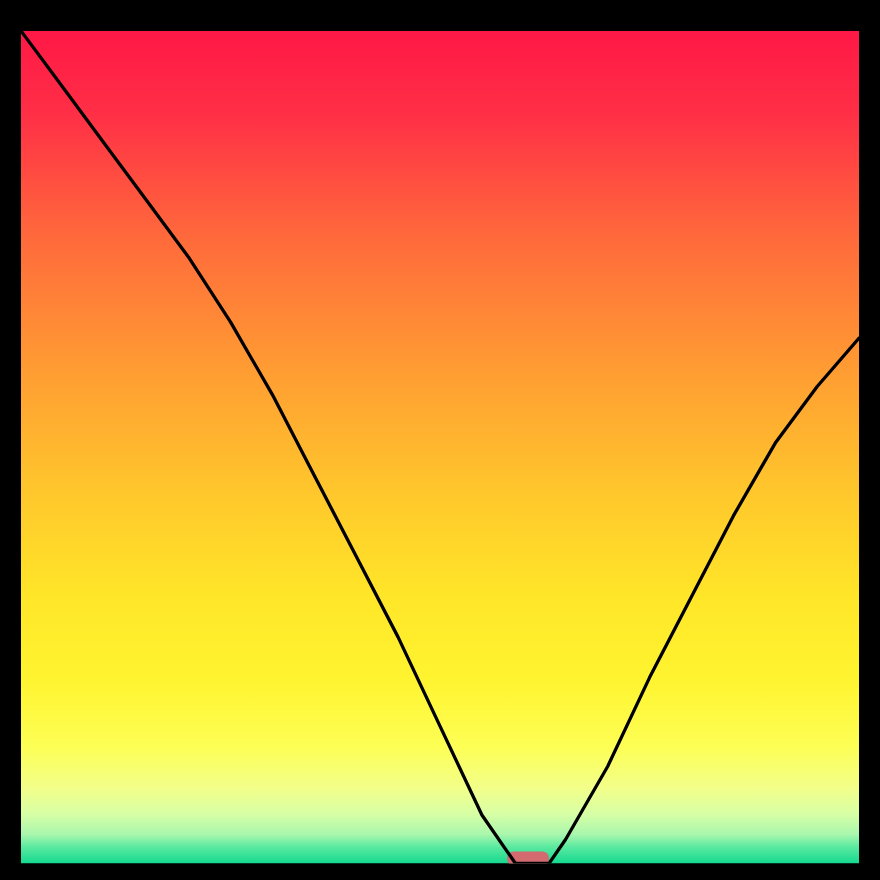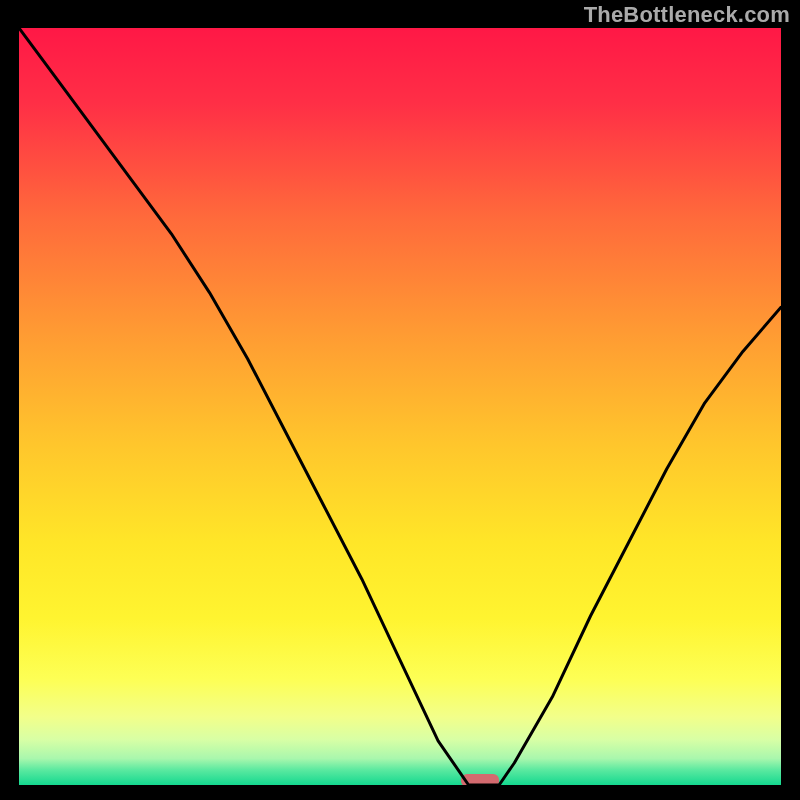--- a/index.html
+++ b/index.html
@@ -46,21 +46,20 @@
     stroke-width: 3;
     stroke-linecap: round;
     stroke-linejoin: round;
   }
 </style>
 </head>
 <body>
 
 <div class="frame">
 
-  <div class="watermark">TheBottleneck.com</div>
 
   <svg viewBox="0 0 762 757" preserveAspectRatio="none">
     <defs>
       <linearGradient id="bg-grad" x1="0" y1="0" x2="0" y2="1">
         <stop offset="0%" stop-color="#ff1846"></stop>
         <stop offset="10%" stop-color="#ff2f46"></stop>
         <stop offset="25%" stop-color="#ff6a3b"></stop>
         <stop offset="40%" stop-color="#ff9a33"></stop>
         <stop offset="55%" stop-color="#ffc62c"></stop>
         <stop offset="68%" stop-color="#ffe628"></stop>

